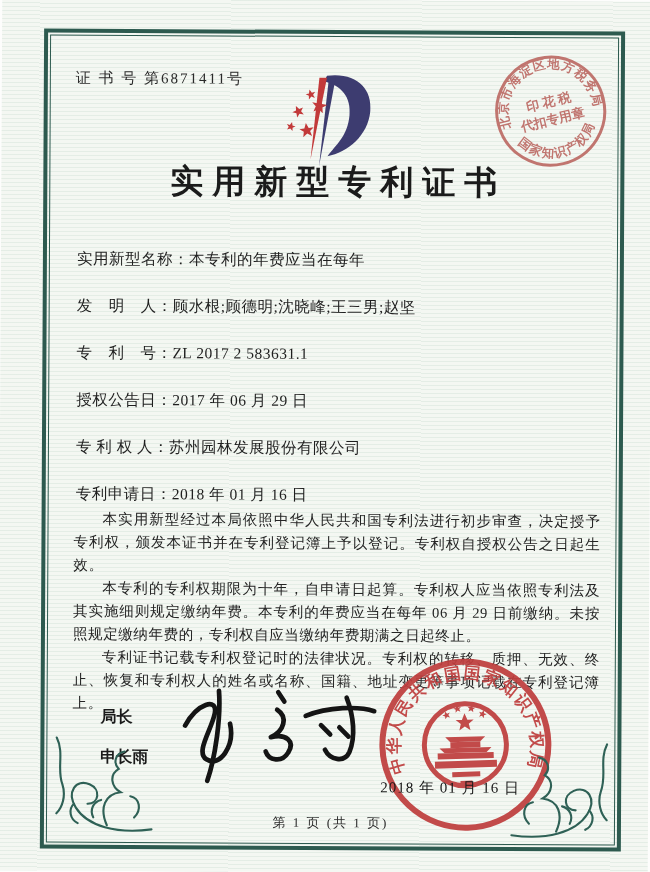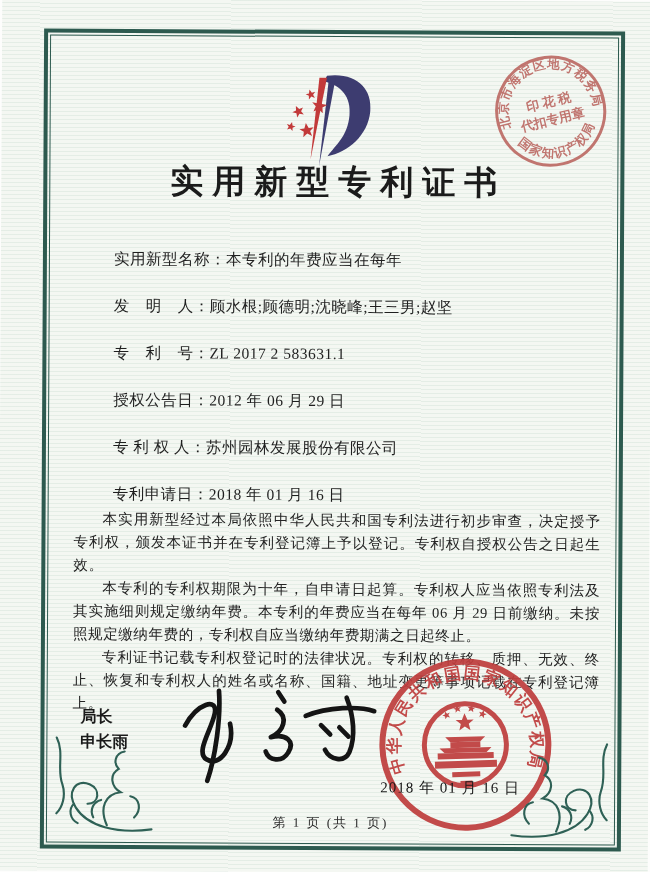--- a/index.html
+++ b/index.html
@@ -16,48 +16,49 @@
 
   .logo{position:absolute;left:233px;top:38px;width:96px;height:104px;}
 
   .tax-stamp{position:absolute;left:437px;top:10px;width:132px;height:132px;opacity:.82;}
 
   .title{position:absolute;left:0;right:0;top:126px;text-align:center;
          font-size:33px;font-weight:700;letter-spacing:9px;text-indent:9px;color:#1b1b1b;}
 
   .fields{position:absolute;left:30px;right:18px;top:215px;}
   .field{font-size:15.5px;line-height:21px;margin-bottom:26px;letter-spacing:.5px;color:#1f1f1f;}
-  .field .lb{font-weight:400;margin-left:37px;}
+  .field .lb{font-weight:400;}
 
   .body-text{position:absolute;left:28px;right:18px;top:475px;text-align:justify;}
   .body-text p{margin:0;font-size:14.5px;line-height:23px;text-indent:2em;letter-spacing:.6px;color:#242424;}
 
-  .signer{position:absolute;left:36px;top:676px;font-family:"Liberation Sans","DejaVu Sans",sans-serif;
+  .signer{position:absolute;left:56px;top:676px;font-family:"Liberation Sans","DejaVu Sans",sans-serif;
           font-weight:700;font-size:16px;color:#1a1a1a;line-height:1;}
-  .signer .nm{margin-top:9px;}
+  .signer .nm{margin-top:24px;}
 
   .signature{position:absolute;left:112px;top:645px;width:235px;height:118px;}
 
   .seal{position:absolute;left:331px;top:620px;width:180px;height:180px;opacity:.93;}
   .seal-date{position:absolute;left:336px;top:744px;font-size:15px;letter-spacing:1px;color:#181818;z-index:5;}
 
   .orn{position:absolute;width:108px;height:102px;}
   .orn-l{left:4px;top:703px;}
   .orn-r{right:2px;top:707px;transform:scaleX(-1);}
 
   .footer{position:absolute;left:0;right:0;bottom:14px;text-align:center;font-size:13px;
           letter-spacing:2px;color:#2a2a2a;}
 </style>
 </head>
 <body>
 
 <div class="photo">
   <div class="paper">
     <div class="frame">
 
+      <div class="cert-no">证 书 号 第6871411号</div>
 
       <svg class="logo" viewBox="0 0 100 110" aria-hidden="true">
         <defs>
           <path id="star" d="M0,-10 L2.9,-3.1 L9.5,-3.1 L4.2,1.2 L5.9,8.1 L0,4 L-5.9,8.1 L-4.2,1.2 L-9.5,-3.1 L-2.9,-3.1 Z"></path>
         </defs>
         <path d="M48,4 C79,0 96,17 94,41 C92,67 70,85 49,89 C58,77 70,68 72,46 C74,26 63,14 45,10 Z" fill="#3d3c70"></path>
         <path d="M40,6 L48,6 L31,93 Z" fill="#c23a3a"></path>
         <path d="M50,7 L57,7 L40,100 Z" fill="#3d3c70"></path>
         <use href="#star" transform="translate(31,24) scale(0.55) rotate(-15)" fill="#c23a3a"></use>
         <use href="#star" transform="translate(40,36) scale(0.85) rotate(10)" fill="#c23a3a"></use>
@@ -90,21 +91,21 @@
         <div class="field">
           <span class="lb">实用新型名称：</span><span>本专利的年费应当在每年</span>
         </div>
         <div class="field">
           <span class="lb">发　明　人：</span><span>顾水根;顾德明;沈晓峰;王三男;赵坚</span>
         </div>
         <div class="field">
           <span class="lb">专　利　号：</span><span>ZL 2017 2 583631.1</span>
         </div>
         <div class="field">
-          <span class="lb">授权公告日：</span><span>2012 年 06 月 29 日</span>
+          <span class="lb">授权公告日：</span><span>2017 年 06 月 29 日</span>
         </div>
         <div class="field">
           <span class="lb">专 利 权 人：</span><span>苏州园林发展股份有限公司</span>
         </div>
         <div class="field">
           <span class="lb">专利申请日：</span><span>2018 年 01 月 16 日</span>
         </div>
       </div>
 
       <div class="body-text">

